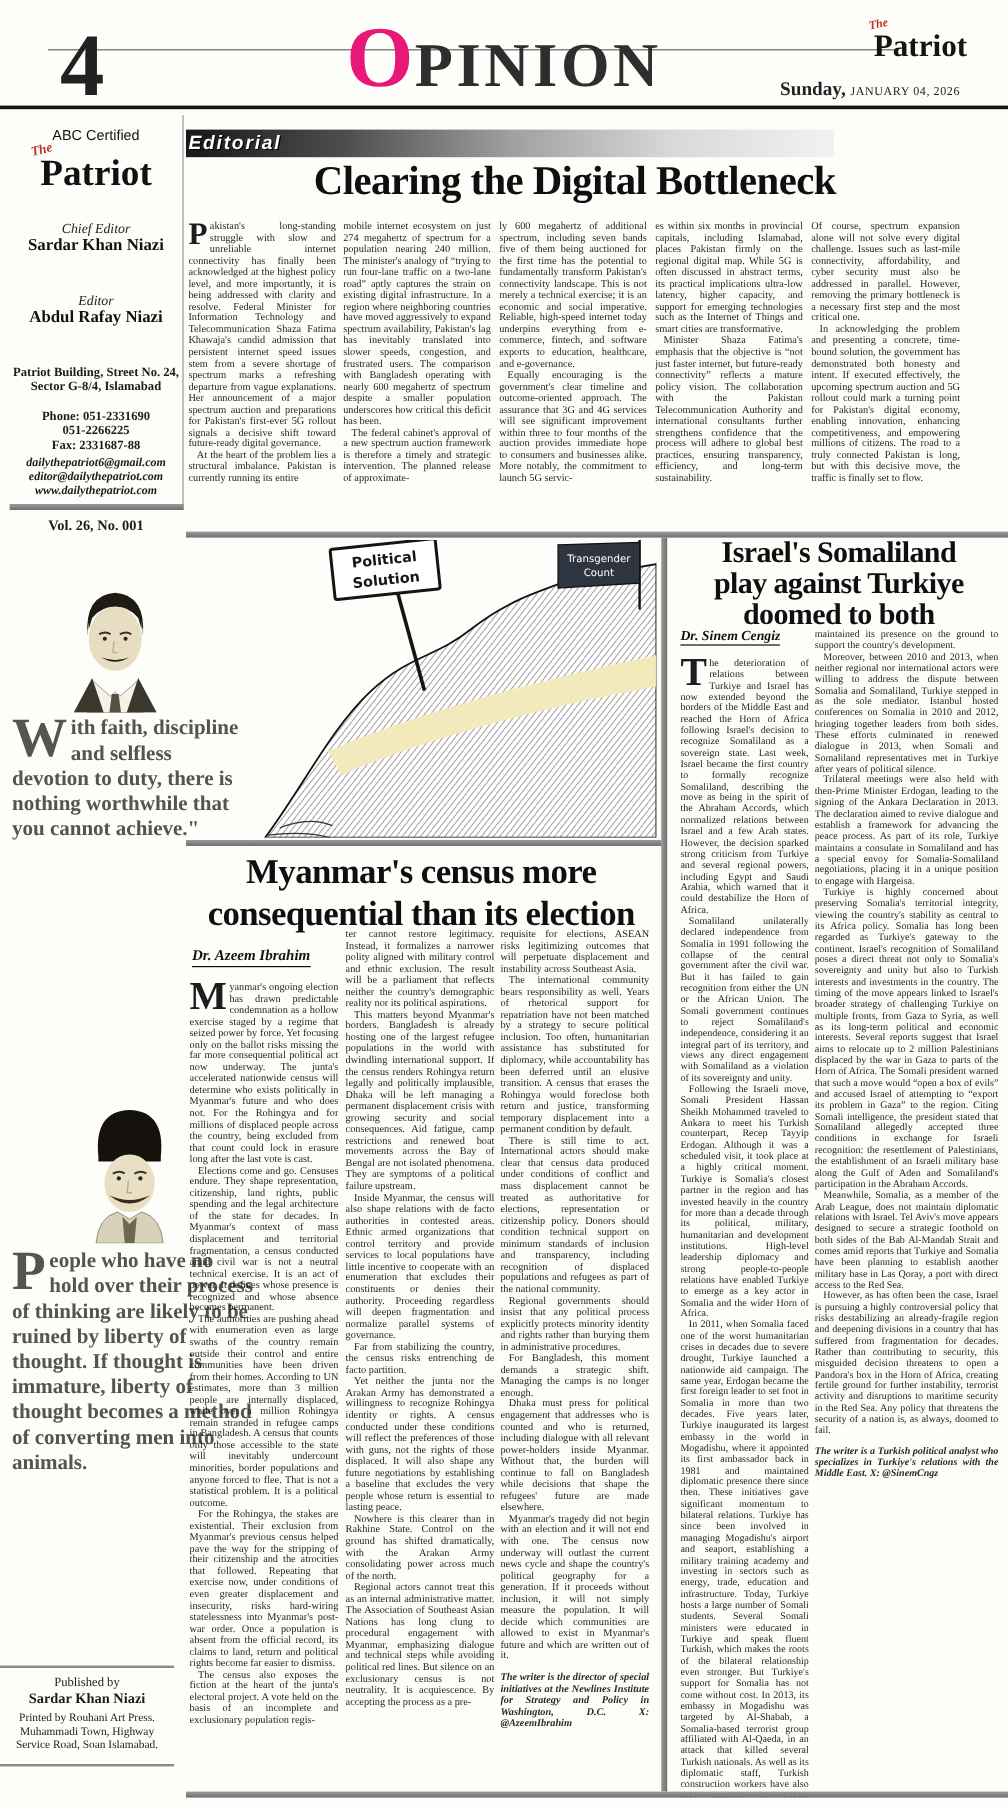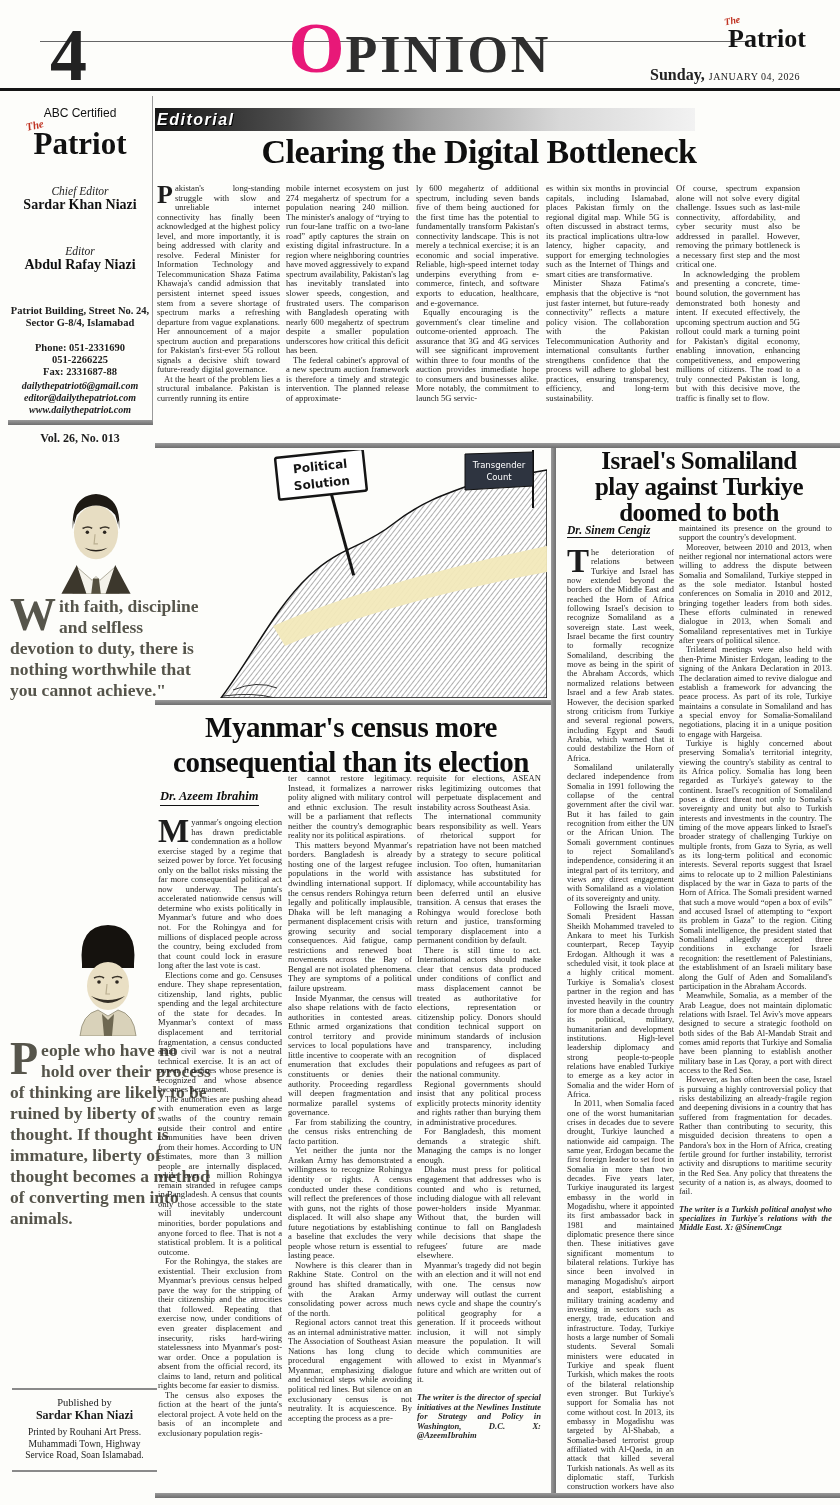--- a/index.html
+++ b/index.html
@@ -55,21 +55,21 @@
 
   
   .quote { position:absolute; color:#56554b; font-weight:bold; font-size:17.5px; line-height:21px; }
   .quote::first-letter { float:left; font-size:46px; line-height:37px; padding-right:3px; }
 
   
   .my-title { left:150px; top:710px; width:402px; text-align:center; font-size:29px; line-height:35px; font-weight:bold; color:#0f0f0f; letter-spacing:-0.5px; }
   .il-title { left:560px; top:448px; width:278px; text-align:center; font-size:25px; line-height:26px; font-weight:bold; color:#0f0f0f; letter-spacing:-0.5px; }
   .byline { position:absolute; font-size:12.5px; font-weight:bold; font-style:italic; color:#111; border-bottom:1.5px solid #111; padding-bottom:1px; }
 
-  .imprint { left:12px; top:1388px; width:145px; border-top:2px solid #8a8a8a; border-bottom:2px solid #8a8a8a; text-align:center; padding:7px 2px 8px 2px; }
+  .imprint { left:0; top:1388px; width:145px; border-top:2px solid #8a8a8a; border-bottom:2px solid #8a8a8a; text-align:center; padding:7px 2px 8px 2px; }
   .imprint .l1 { font-size:10.5px; }
   .imprint .l2 { font-size:12px; font-weight:bold; margin-bottom:4px; }
   .imprint .l3 { font-size:9.5px; line-height:11.5px; }
 
   .portrait { position:absolute; }
 </style>
 </head>
 <body>
 
 <div class="page">
@@ -104,21 +104,21 @@
     <div class="sb-phone">
       <div>Phone: 051-2331690</div>
       <div>051-2266225</div>
       <div>Fax:  2331687-88</div>
     </div>
     <div class="sb-mail">
       <div>dailythepatriot6@gmail.com</div>
       <div>editor@dailythepatriot.com</div>
       <div>www.dailythepatriot.com</div>
     </div>
-    <div class="sb-vol">Vol. 26, No. 013</div>
+    <div class="sb-vol">Vol. 26, No. 001</div>
   </div>
   <div class="abs gray-bar" style="left:8px; top:420px; width:145px; height:5px;"></div>
 
   <div class="abs ed-banner">Editorial</div>
   <div class="abs ed-headline">Clearing the Digital Bottleneck</div>
 
   <div class="ncol dc" style="left:157px; top:184px; width:123px; height:256px;">
       <p>Pakistan's long-standing struggle with slow and unreliable internet connectivity has finally been acknowledged at the highest policy level, and more importantly, it is being addressed with clarity and resolve. Federal Minister for Information Technology and Telecommunication Shaza Fatima Khawaja's candid admission that persistent internet speed issues stem from a severe shortage of spectrum marks a refreshing departure from vague explanations. Her announcement of a major spectrum auction and preparations for Pakistan's first-ever 5G rollout signals a decisive shift toward future-ready digital governance.</p>
       <p>At the heart of the problem lies a structural imbalance. Pakistan is currently running its entire</p>
     </div>

